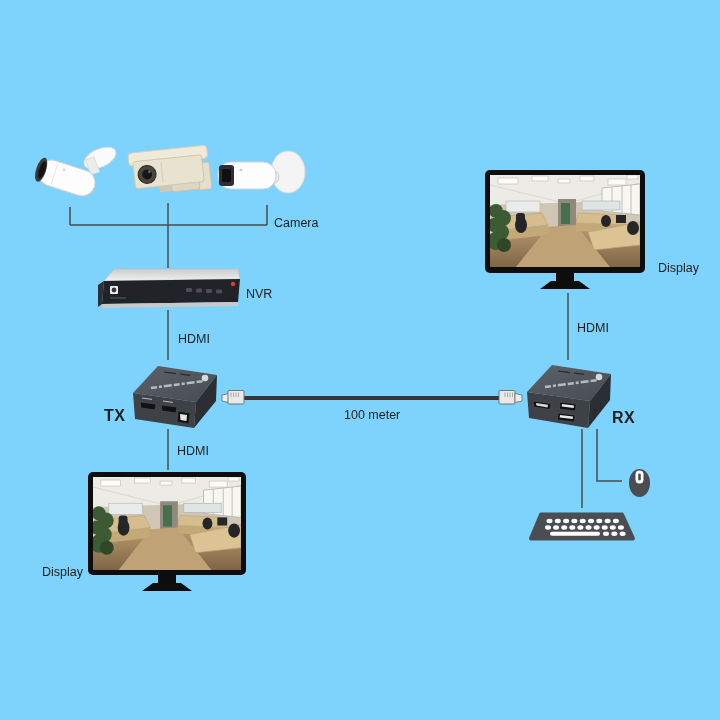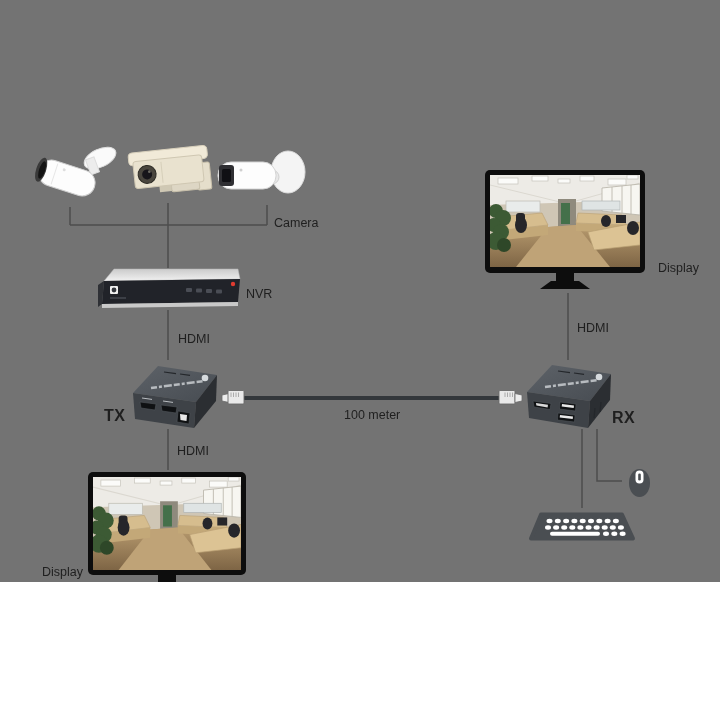--- a/index.html
+++ b/index.html
@@ -1,16 +1,16 @@
 <!DOCTYPE html>
 <html><head>
 <meta charset="utf-8">
 <style>
   html,body{margin:0;padding:0;background:#ffffff;}
-  .canvas{position:relative;width:720px;height:582px;background:#737373;overflow:hidden;
+  .canvas{position:relative;width:720px;height:720px;background:#7dd3fc;overflow:hidden;
           font-family:"Liberation Sans", sans-serif;}
   svg{display:block}
   text{font-family:"Liberation Sans", sans-serif; fill:#1f1f1f; font-size:12.5px;}
   text.endpoint{font-size:16px;font-weight:bold;letter-spacing:.5px;}
 </style>
 </head>
 <body>
 
 <div class="canvas">
 <svg width="720" height="720" viewBox="0 0 720 720">

